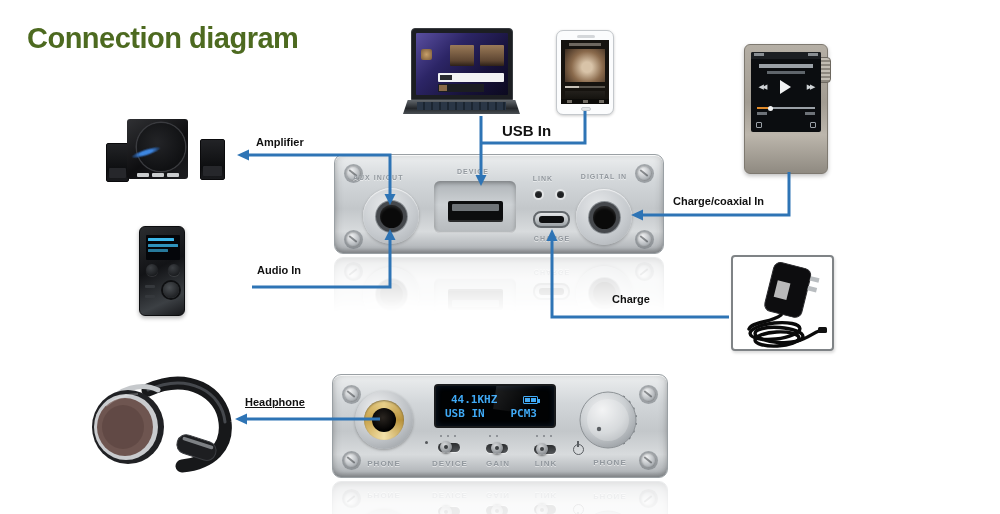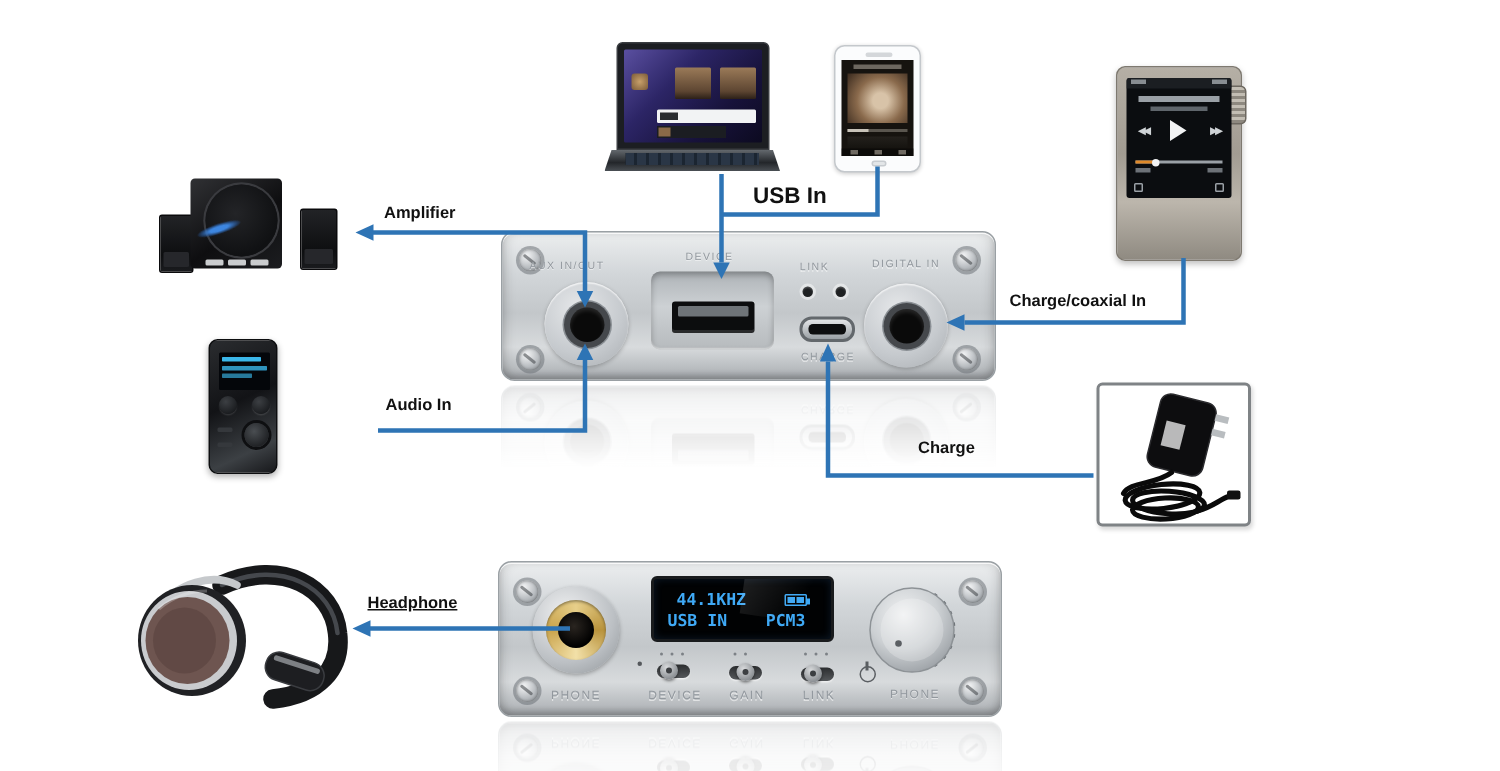--- a/index.html
+++ b/index.html
@@ -20,21 +20,21 @@
   .dac { position:absolute; border-radius:9px; border:1px solid #9aa0a4;
          background:linear-gradient(180deg,#eceeef 0%,#d2d6d9 28%,#c3c7ca 55%,#d8dbdd 78%,#a8acb0 100%);
          box-shadow:inset 0 1px 0 rgba(255,255,255,.8), inset 0 -3px 4px rgba(0,0,0,.18),
                     inset 4px 0 6px rgba(0,0,0,.08), inset -4px 0 6px rgba(0,0,0,.08);
          -webkit-box-reflect: below 3px linear-gradient(to bottom, rgba(0,0,0,0) 45%, rgba(0,0,0,0.22)); }
   .screw { position:absolute; width:15px; height:15px; border-radius:50%;
            background:radial-gradient(circle at 35% 30%, #f4f5f6, #b9bdc1 55%, #84898d);
            box-shadow:0 0 0 2px rgba(110,115,120,.55), inset 0 0 2px rgba(0,0,0,.45); }
   .screw::after { content:""; position:absolute; left:2px; top:6px; width:10px; height:2px;
                   background:rgba(60,64,68,.55); transform:rotate(38deg); border-radius:1px; }
-  .engraved { position:absolute; font-size:7px; font-weight:normal; color:#92989e;
+  .engraved { position:absolute; font-size:7px; font-weight:bold; color:#92989e;
               letter-spacing:1px; text-align:center;
               text-shadow:0 1px 0 rgba(255,255,255,.55); white-space:nowrap; }
   .platform { position:absolute; width:56px; height:56px; border-radius:50%;
               background:radial-gradient(circle at 40% 32%, #e6e8ea, #c6cace 58%, #a9adb1);
               box-shadow:0 1px 3px rgba(0,0,0,.25), inset 0 1px 1px rgba(255,255,255,.7); }
   .jackhole { position:absolute; width:23px; height:23px; border-radius:50%; background:#0a0a0a;
               box-shadow:0 0 0 4px #45484c, 0 0 0 5px #8b9095, inset 0 2px 3px rgba(255,255,255,.12); }
 
   
   .usb-recess { position:absolute; left:99px; top:26px; width:82px; height:52px; border-radius:6px;
@@ -193,20 +193,21 @@
   .adapter-box { position:absolute; left:731px; top:255px; width:103px; height:96px; background:#fff;
          border:2px solid #7f8386; border-radius:4px; box-shadow:1px 2px 3px rgba(0,0,0,.15); }
 
   .headphones { position:absolute; left:90px; top:376px; }
 </style>
 </head>
 <body>
 
 <div class="canvas">
 
+  <h1 class="title">Connection diagram</h1>
 
   <div class="spk-set">
     <div class="sat l"></div>
     <div class="sat r"></div>
     <div class="sub">
       <div class="drv"></div>
       <div class="glow"></div>
       <div class="feet">
           <i></i>
           <i></i>

